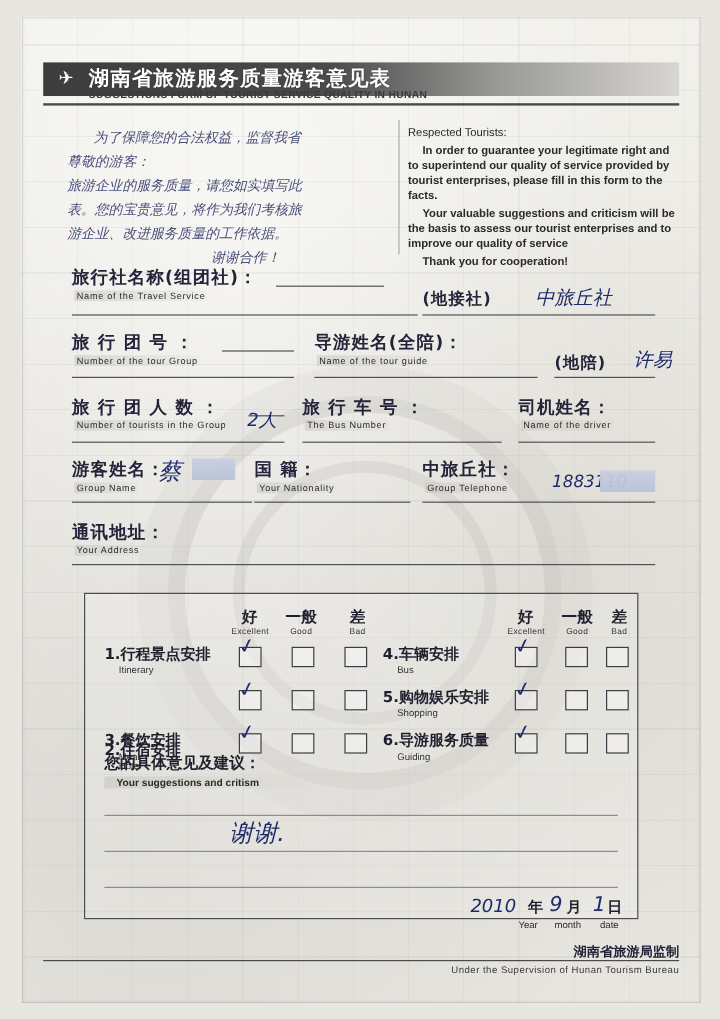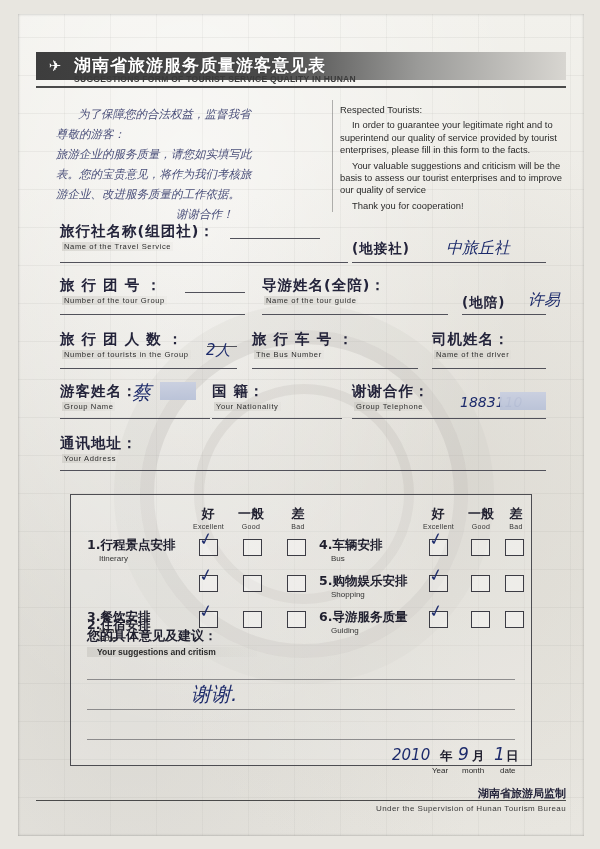--- a/index.html
+++ b/index.html
@@ -132,21 +132,21 @@
   .intro-en {
     position: absolute;
     left: 340px;
     top: 104px;
     width: 228px;
     font-size: 9.4px;
     line-height: 12.4px;
     color: #2a2a2a;
   }
   .intro-en p { margin: 0 0 3px 0; }
-  .intro-en .ind { text-indent: 12px; }
+  .intro-en .ind { text-indent: 12px; font-weight: bold; }
   .vline {
     position: absolute;
     left: 332px;
     top: 100px;
     width: 1px;
     height: 112px;
     background: rgba(90,90,90,0.45);
   }
 
   
@@ -385,21 +385,21 @@
   <div class="field-label" style="left:60px; top:382px;">游客姓名：</div>
   <div class="field-sub" style="left:62px; top:402px;">Group      Name</div>
   <div class="rule" style="left:60px; top:418px; width:150px;"></div>
   <div class="hw" style="left:132px; top:380px; font-size:19px;">蔡</div>
   <div class="redact" style="left:160px; top:382px; width:36px; height:18px;"></div>
 
   <div class="field-label" style="left:212px; top:382px;">国    籍：</div>
   <div class="field-sub" style="left:214px; top:402px;">Your        Nationality</div>
   <div class="rule" style="left:212px; top:418px; width:130px;"></div>
 
-  <div class="field-label" style="left:352px; top:382px;">谢谢合作：</div>
+  <div class="field-label" style="left:352px; top:382px;">中旅丘社：</div>
   <div class="field-sub" style="left:354px; top:402px;">Group        Telephone</div>
   <div class="rule" style="left:352px; top:418px; width:194px;"></div>
   <div class="hw" style="left:460px; top:394px; font-size:14px;">1883110</div>
   <div class="redact" style="left:500px; top:392px; width:46px; height:18px;"></div>
 
   <div class="field-label" style="left:60px; top:434px;">通讯地址：</div>
   <div class="field-sub" style="left:62px; top:454px;">Your        Address</div>
   <div class="rule" style="left:60px; top:470px; width:486px;"></div>
 
   <div class="rt">

